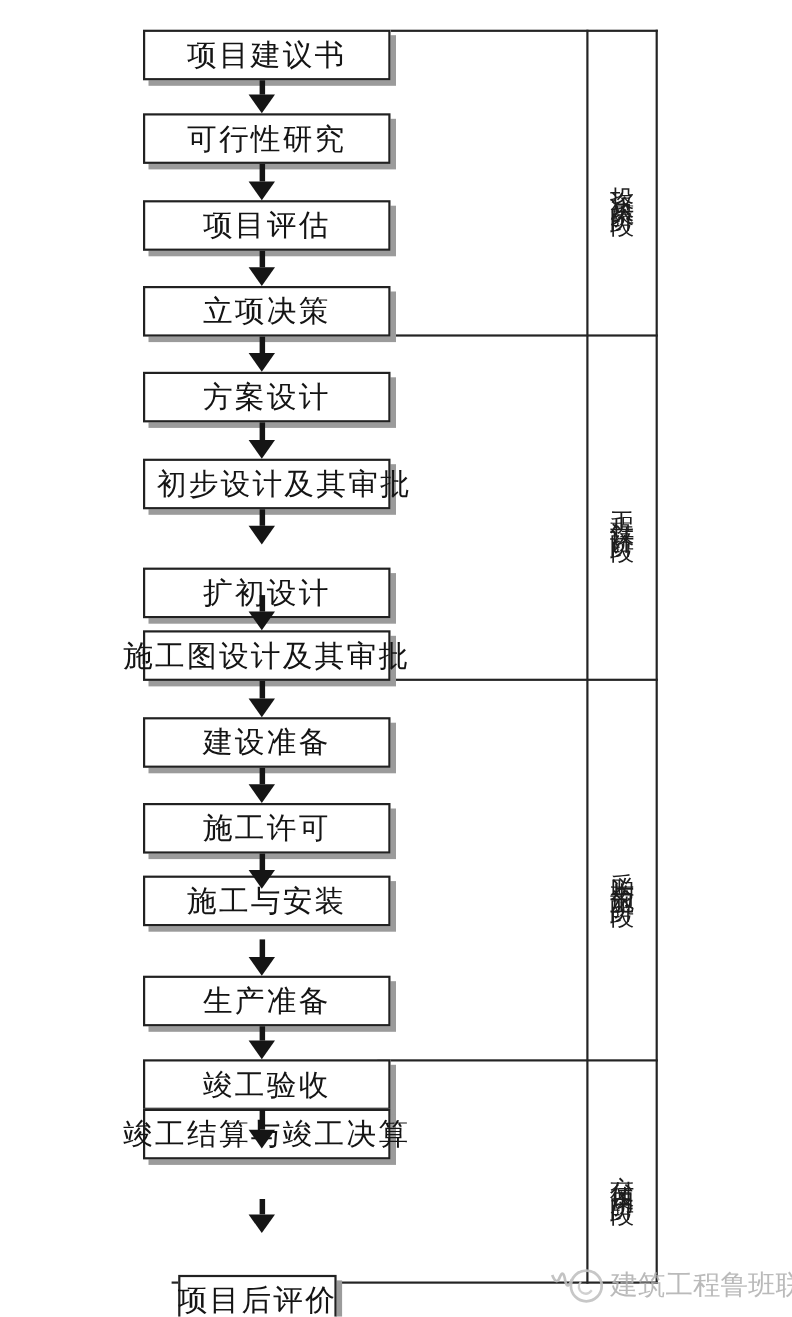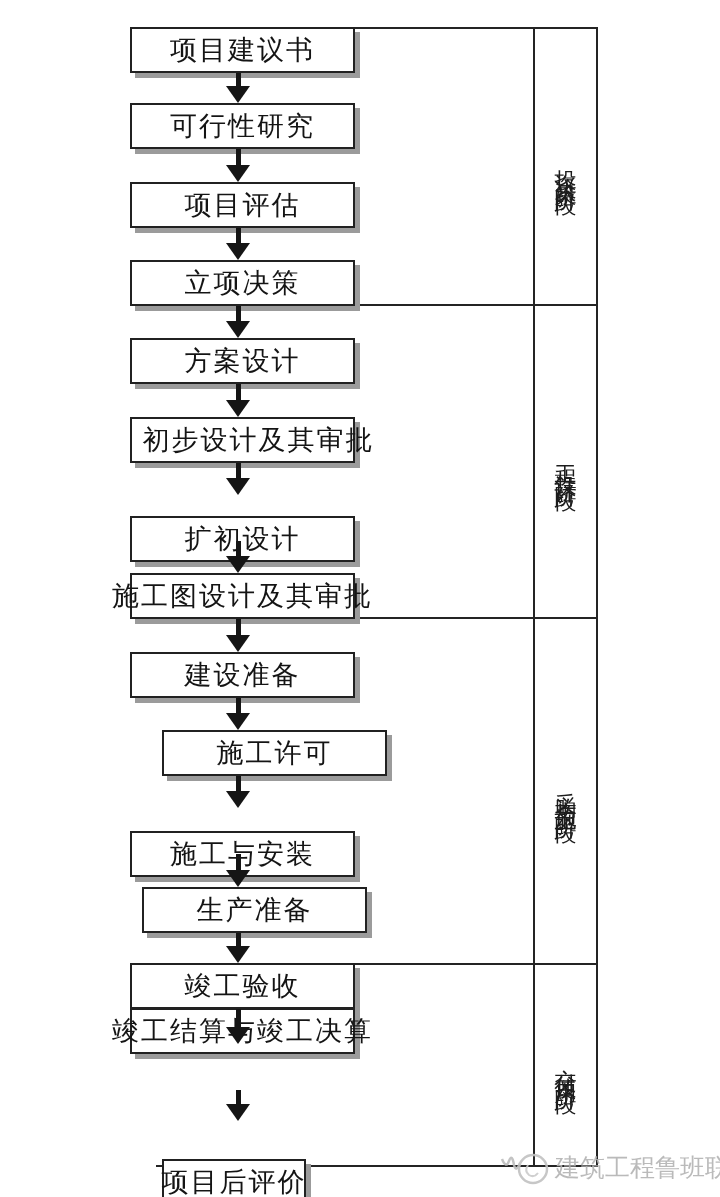--- a/index.html
+++ b/index.html
@@ -78,23 +78,23 @@
 
   <div class="node" style="top:27px;">项目建议书</div>
   <div class="node" style="top:103px;">可行性研究</div>
   <div class="node" style="top:182px;">项目评估</div>
   <div class="node" style="top:260px;">立项决策</div>
   <div class="node" style="top:338px;">方案设计</div>
   <div class="node" style="top:417px;padding-left:32px;">初步设计及其审批</div>
   <div class="node" style="top:516px;">扩初设计</div>
   <div class="node" style="top:573px;">施工图设计及其审批</div>
   <div class="node" style="top:652px;">建设准备</div>
-  <div class="node" style="top:730px;margin-left:32px;">施工许可</div>
-  <div class="node" style="top:831px;">施工与安装</div>
-  <div class="node" style="top:887px;margin-left:12px;">生产准备</div>
+  <div class="node" style="top:730px;">施工许可</div>
+  <div class="node" style="top:796px;">施工与安装</div>
+  <div class="node" style="top:887px;">生产准备</div>
   <div class="node" style="top:963px;">竣工验收</div>
   <div class="node" style="top:1008px;text-align:center;">竣工结算与竣工决算</div>
   <div class="node narrow" style="top:1121px;">项目后评价</div>
 
   <div class="arrow" style="top:73px;height:30px;">
       <div class="shaft"></div>
       <div class="head"></div>
     </div>
   <div class="arrow" style="top:149px;height:33px;">
       <div class="shaft"></div>

